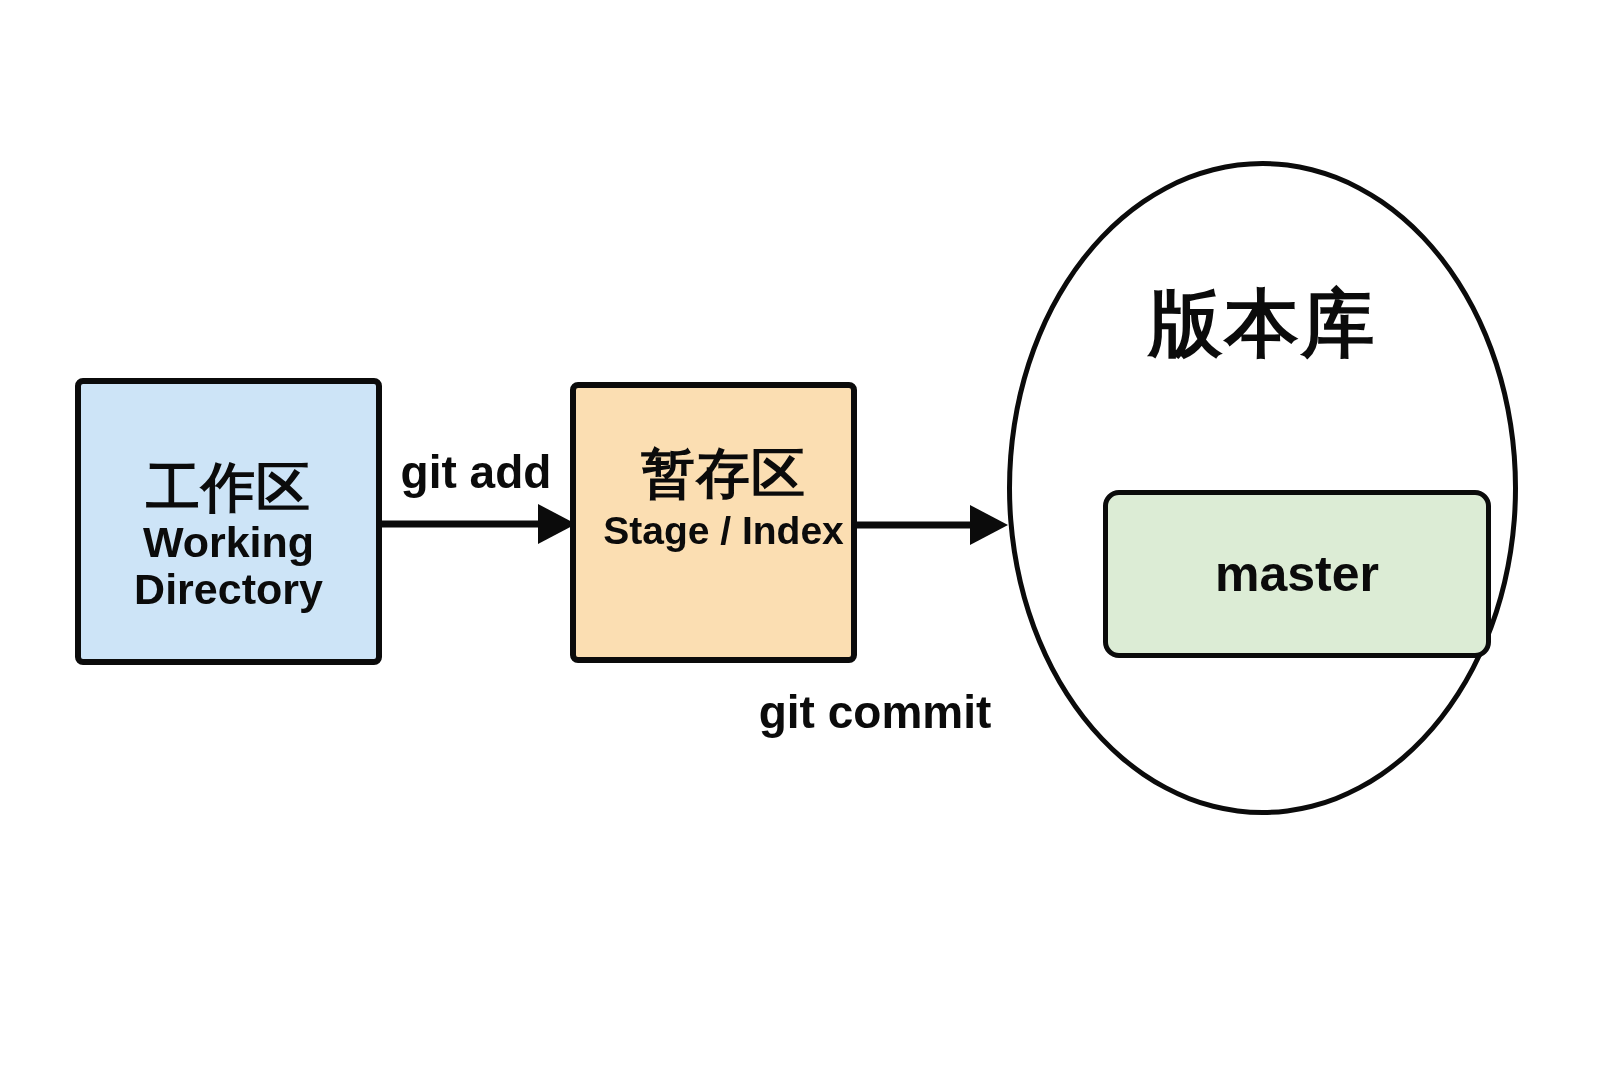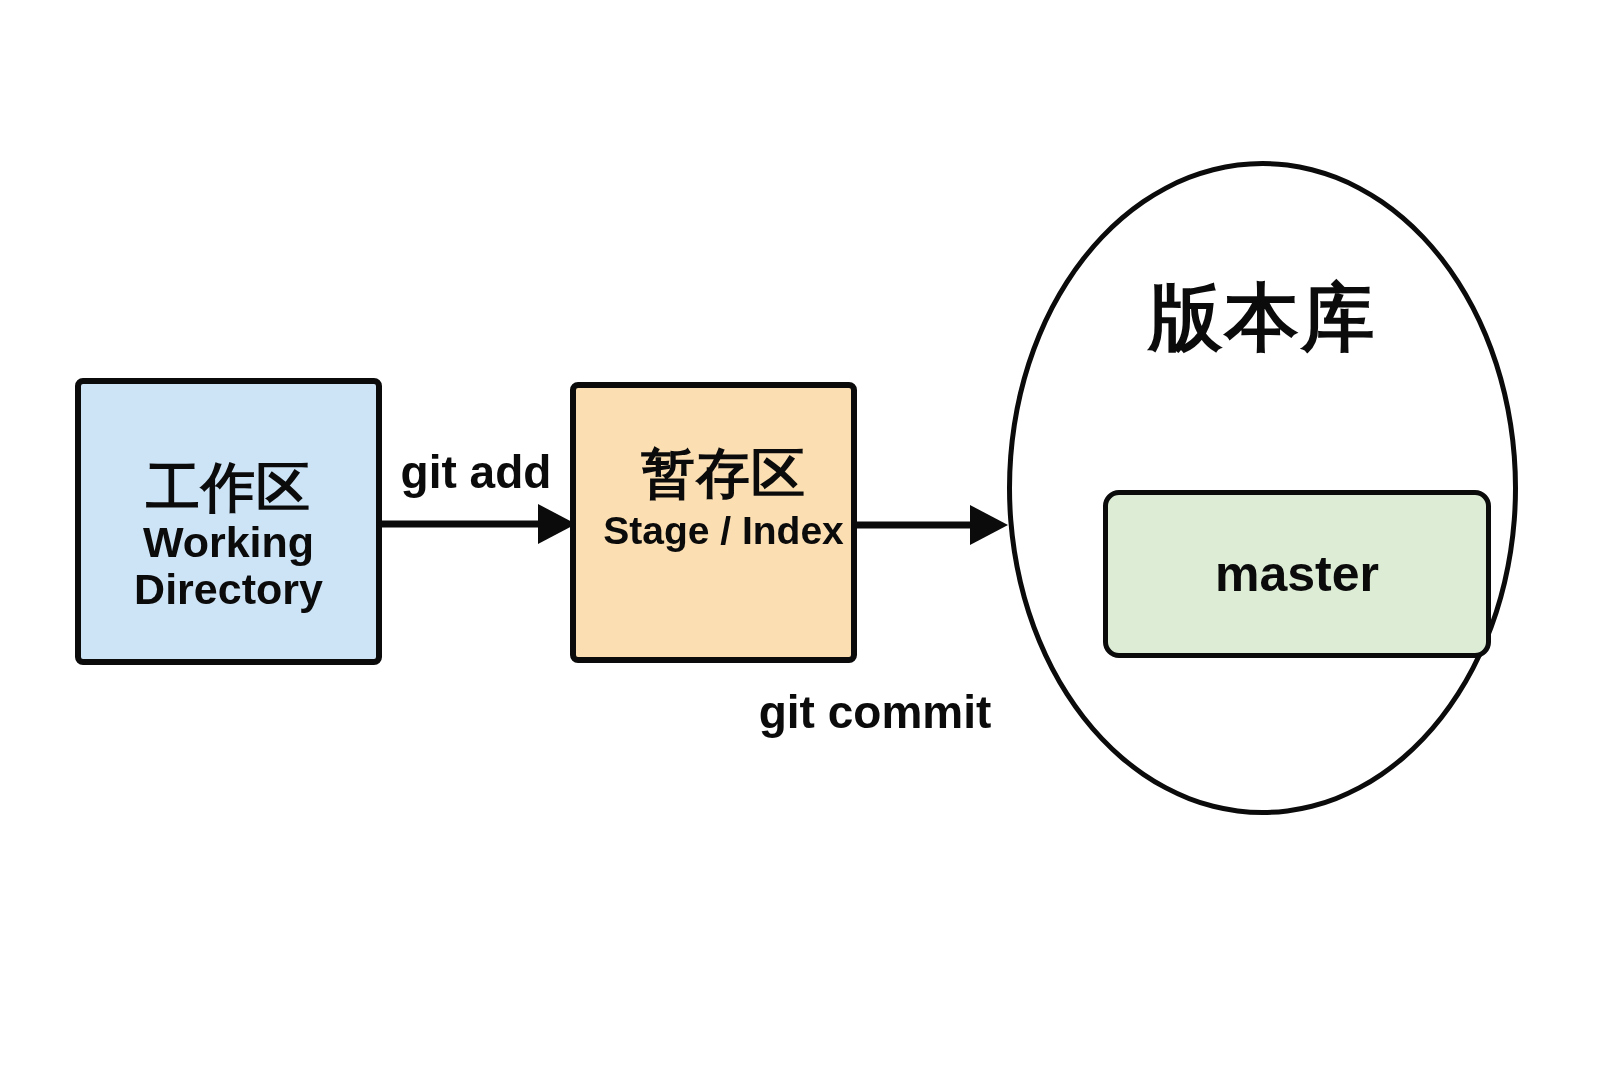--- a/index.html
+++ b/index.html
@@ -73,21 +73,21 @@
     top: 161px;
     width: 511px;
     height: 654px;
     border: 5px solid #0b0b0b;
     border-radius: 50%;
     background: #ffffff;
   }
   #repo-title-zh {
     position: absolute;
     left: 1007px;
-    top: 281px;
+    top: 287px;
     width: 511px;
     text-align: center;
     font-size: 74px;
     font-weight: 700;
     line-height: 74px;
     letter-spacing: 2px;
     white-space: nowrap;
   }
   #repo-title-en {
     position: absolute;

